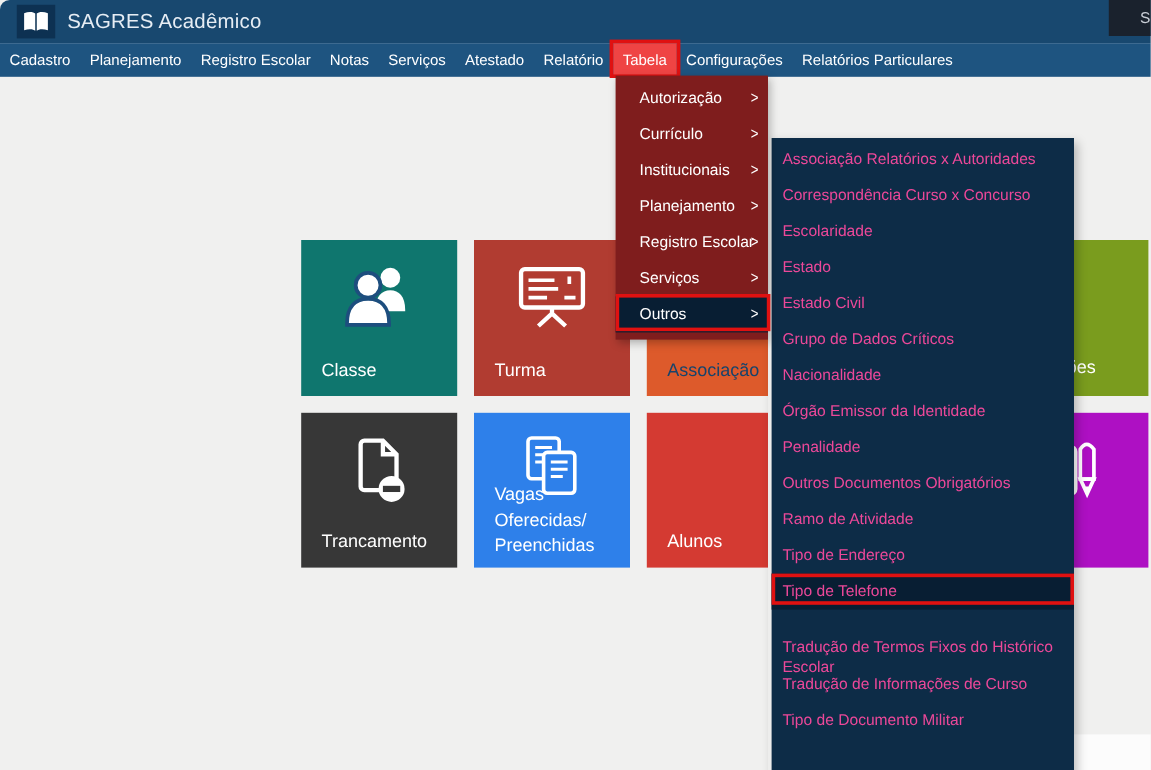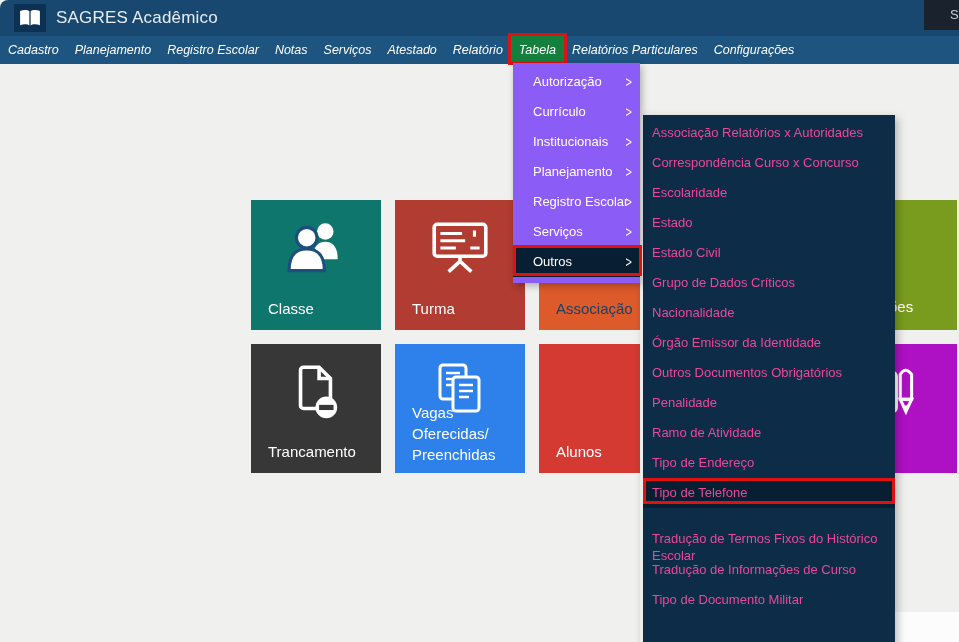--- a/index.html
+++ b/index.html
@@ -13,24 +13,24 @@
   .logo-box { position:absolute; left:14px; top:4px; width:32px; height:28px;
     background:#0d3152; display:flex; align-items:center; justify-content:center; }
   .app-title { position:absolute; left:56px; top:0; height:36px; line-height:36px;
     color:#e6edf4; font-size:17px; letter-spacing:.2px; }
   .account-box { position:absolute; right:0; top:0; width:35px; height:30px;
     background:#1a222d; color:#c9ced6; font-size:13px; line-height:30px;
     padding-left:26px; overflow:hidden; }
 
   
   .menubar { position:absolute; left:0; top:36px; width:959px; height:28px;
-    background:#1e5480; display:flex; align-items:stretch; z-index:21;font-style:italic; }
+    background:#1e5480; display:flex; align-items:stretch; z-index:21; }
   .menu-item { position:relative; color:#fff; font-size:12.5px; line-height:28px;
     padding:0 8px; white-space:nowrap; cursor:default; }
-  .menu-item.active { background:#15803d; }
+  .menu-item.active { background:#ef4444; }
   .menu-item.active::after { content:""; position:absolute;
     inset:-3px -3px -1px -3px; border:3px solid #e01111; pointer-events:none; }
 
   
   .tile { position:absolute; z-index:1; cursor:pointer; }
   .tile-label { position:absolute; left:17px; bottom:11px; color:#fff;
     font-size:15px; line-height:21px; white-space:pre-line; }
   .tile-icon { position:absolute; top:16px; left:0; right:0;
     display:flex; justify-content:center; }
   #tile-classe      { left:251px; top:200px; width:130px; height:130px; background:#0f766e; }
@@ -40,21 +40,21 @@
   #tile-green       { left:827px; top:200px; width:130px; height:130px; background:#7a9c1e; }
   #tile-green .tile-label { left:62px; bottom:13px; }
   #tile-trancamento { left:251px; top:344px; width:130px; height:129px; background:#373737;text-align:right; }
   #tile-vagas       { left:395px; top:344px; width:130px; height:129px; background:#2e80ea; }
   #tile-vagas .tile-label { bottom:8px;margin-top:25px; }
   #tile-alunos      { left:539px; top:344px; width:273px; height:129px; background:#d43a32; }
   #tile-magenta     { left:827px; top:344px; width:130px; height:129px; background:#ae10c3; }
 
   
   .dropdown { position:absolute; left:513px; top:63px; width:127px;
-    background:#8b5cf6; padding:4px 0 6px 0; z-index:30;
+    background:#7f1d1d; padding:4px 0 6px 0; z-index:30;
     box-shadow:2px 3px 7px rgba(0,0,0,.28); }
   .dd-item { position:relative; height:30px; line-height:30px; color:#fff;
     font-size:13px; padding-left:20px; white-space:nowrap; cursor:default; }
   .dd-item .chev { position:absolute; right:8px; top:0; font-size:11px;
     transform:scaleY(1.25); color:#fff; }
   .dd-item.hl { background:#081e33; }
   .dd-item.hl::after { content:""; position:absolute; inset:-2px -2px 1px 0;
     border:3px solid #e01111; pointer-events:none; }
 
   
@@ -170,22 +170,22 @@
 
 <div class="menubar">
     <div class="menu-item">Cadastro</div>
     <div class="menu-item">Planejamento</div>
     <div class="menu-item">Registro Escolar</div>
     <div class="menu-item">Notas</div>
     <div class="menu-item">Serviços</div>
     <div class="menu-item">Atestado</div>
     <div class="menu-item">Relatório</div>
     <div class="menu-item active">Tabela</div>
+    <div class="menu-item">Configurações</div>
     <div class="menu-item">Relatórios Particulares</div>
-    <div class="menu-item">Configurações</div>
   </div>
 
 <div class="dropdown">
     <div class="dd-item"><span>Autorização</span><span class="chev">&gt;</span></div>
     <div class="dd-item"><span>Currículo</span><span class="chev">&gt;</span></div>
     <div class="dd-item"><span>Institucionais</span><span class="chev">&gt;</span></div>
     <div class="dd-item"><span>Planejamento</span><span class="chev">&gt;</span></div>
     <div class="dd-item"><span>Registro Escolar</span><span class="chev">&gt;</span></div>
     <div class="dd-item"><span>Serviços</span><span class="chev">&gt;</span></div>
     <div class="dd-item hl"><span>Outros</span><span class="chev">&gt;</span></div>
@@ -193,21 +193,21 @@
 
 <div class="submenu">
     <div class="sub-item">Associação Relatórios x Autoridades</div>
     <div class="sub-item">Correspondência Curso x Concurso</div>
     <div class="sub-item">Escolaridade</div>
     <div class="sub-item">Estado</div>
     <div class="sub-item">Estado Civil</div>
     <div class="sub-item">Grupo de Dados Críticos</div>
     <div class="sub-item">Nacionalidade</div>
     <div class="sub-item">Órgão Emissor da Identidade</div>
+    <div class="sub-item">Penalidade</div>
     <div class="sub-item">Outros Documentos Obrigatórios</div>
-    <div class="sub-item">Penalidade</div>
     <div class="sub-item">Ramo de Atividade</div>
     <div class="sub-item">Tipo de Endereço</div>
     <div class="sub-item hl">Tipo de Telefone</div>
     <div class="sub-item wrap">Tradução de Termos Fixos do Histórico Escolar</div>
     <div class="sub-item">Tradução de Informações de Curso</div>
     <div class="sub-item">Tipo de Documento Militar</div>
   </div>
 
 </body></html>

